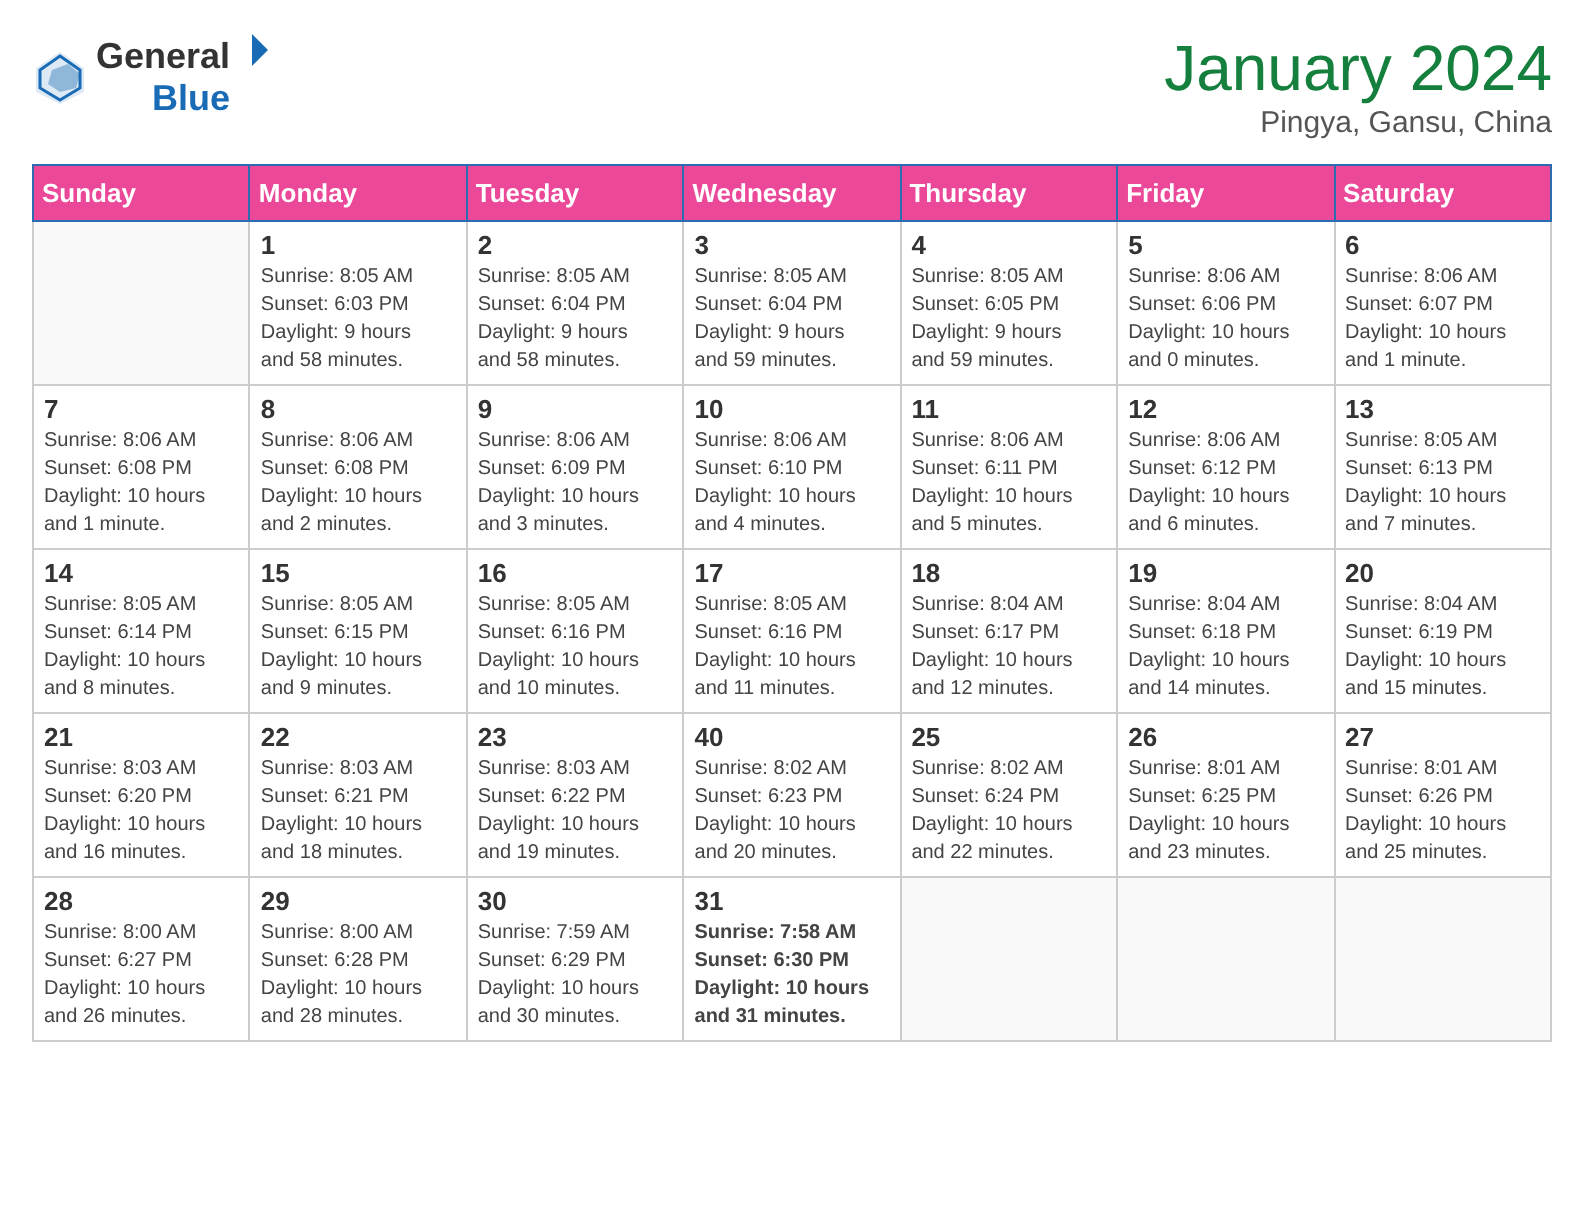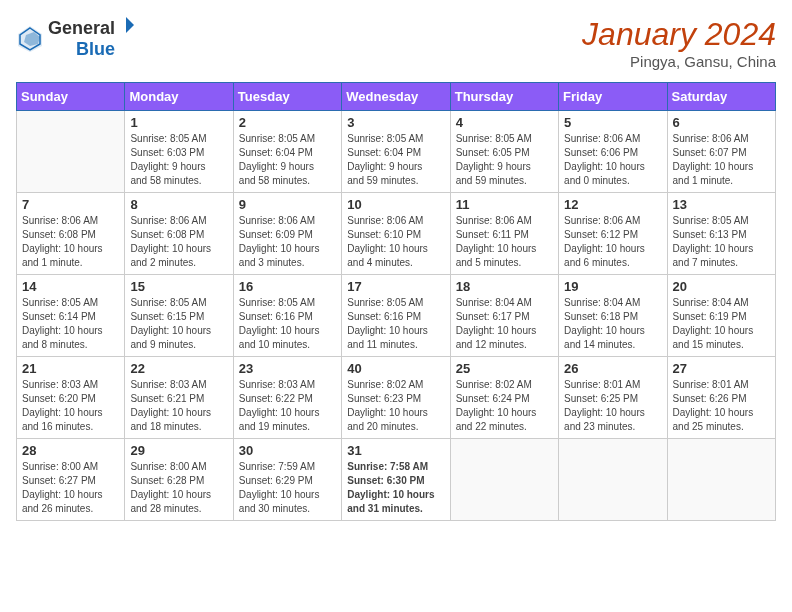--- a/index.html
+++ b/index.html
@@ -35,35 +35,34 @@
     .logo-icon {
       width: 28px;
       height: 28px;
     }
     .title-block {
       text-align: right;
     }
     .calendar-title {
       font-size: 32px;
       font-weight: normal;
-      color: #c2410c;
-      font-style: italic;
+      color: #15803d;
     }
     .calendar-subtitle {
       font-size: 15px;
       color: #555;
       text-align: right;
     }
     table {
       width: 100%;
       border-collapse: collapse;
       table-layout: fixed;
     }
     thead tr th {
-      background-color: #8b5cf6;
+      background-color: #ec4899;
       color: #fff;
       font-size: 13px;
       font-weight: bold;
       padding: 6px 4px;
       text-align: left;
       border: 1px solid #2b6cb0;
     }
     tbody tr td {
       border: 1px solid #ccc;
       vertical-align: top;

